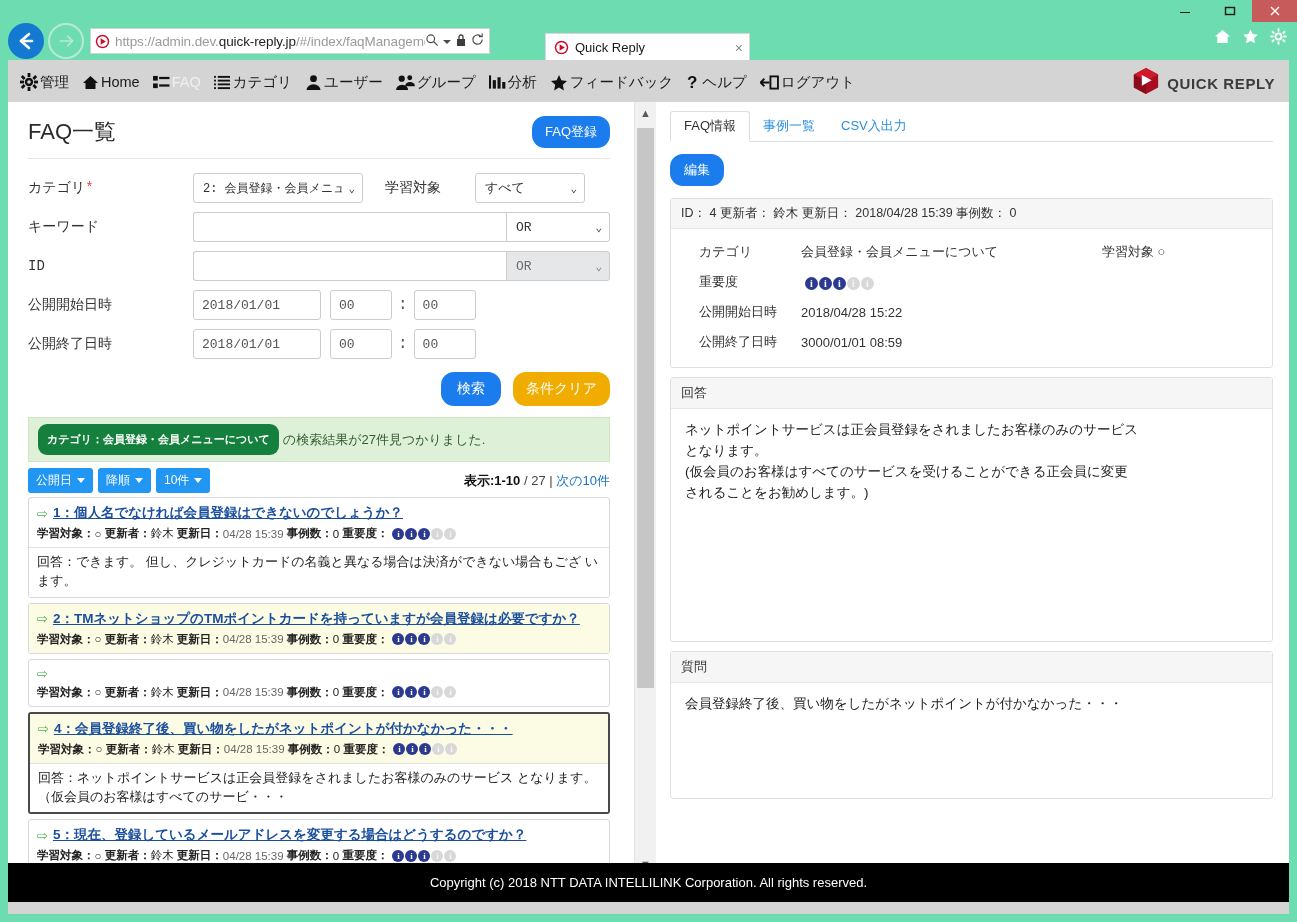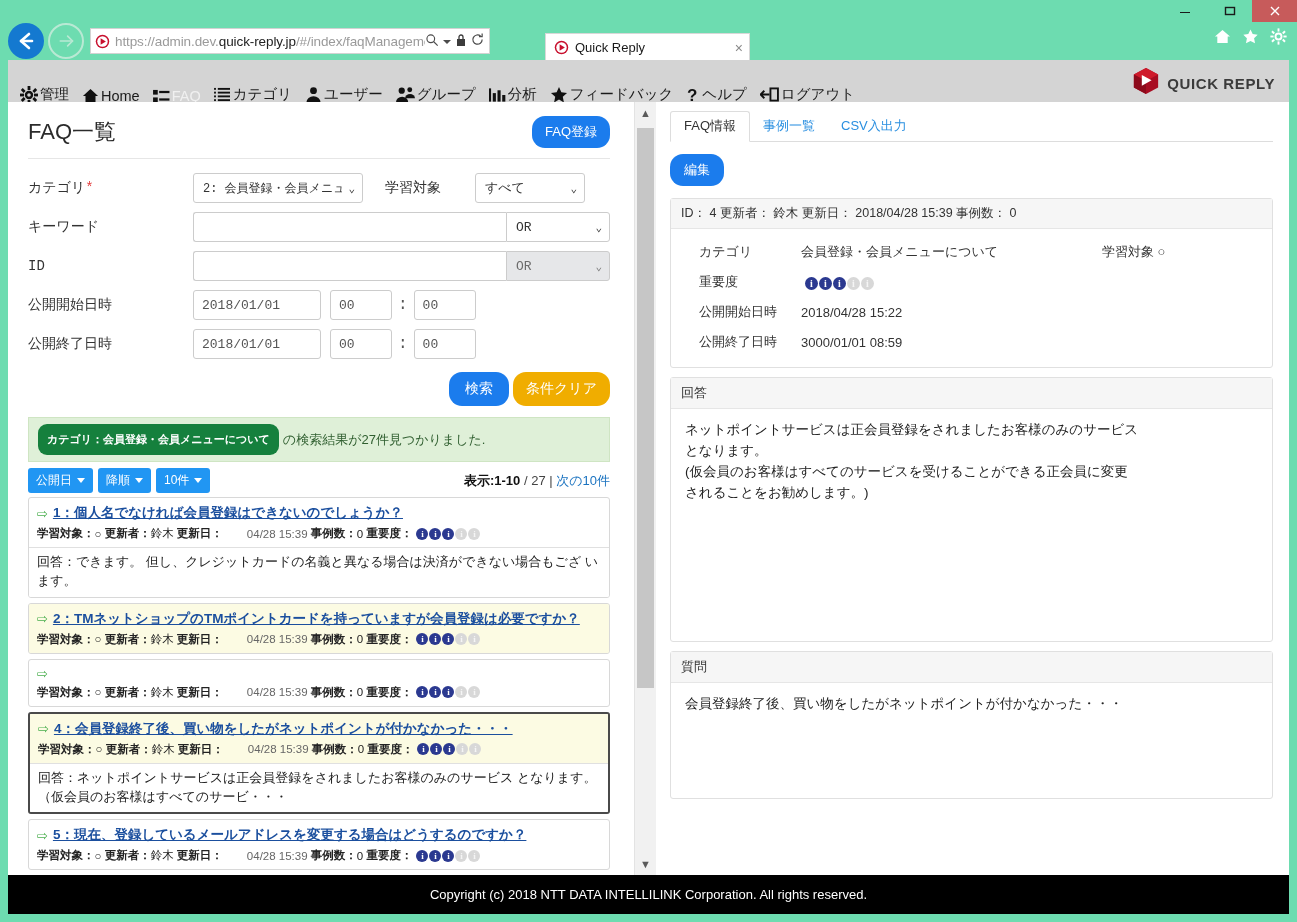--- a/index.html
+++ b/index.html
@@ -102,21 +102,21 @@
     width: 1281px; height: 854px;
     background: #d4d4d4;
     overflow: hidden;
   }
 
   
   .appnav {
     height: 44px;
     background: #d4d4d4;
     display: flex;
-    align-items: flex-end;
+    align-items: center;
     padding: 0 12px;
     position: relative;
   }
   .appnav-item {
     display: flex; align-items: center;
     gap: 2px;
     margin-right: 13px;
     font-size: 14.5px;
     color: #1a1a1a;
     white-space: nowrap;
@@ -207,21 +207,21 @@
     border-radius: 3px 0 0 3px;
     height: 30px; flex: 1;
     background: #fff;
   }
   .seg-right {
     border-radius: 0 3px 3px 0;
     width: 104px;
   }
   .timecol { width: 62px; text-align: left; }
   .colon { margin: 0 6px; color: #555; }
-  .btnrow { display: flex; justify-content: flex-end; gap: 4px; padding: 4px 0 11px 0; }
+  .btnrow { display: flex; justify-content: flex-end; gap: 12px; padding: 4px 0 11px 0; }
   .btn-search { background: #1b7ced; padding: 8px 16px; font-size: 14px; }
   .btn-clear { background: #f0ad00; padding: 8px 13px; font-size: 14px; }
 
   
   .resultmsg {
     margin: 0 18px 0 20px;
     background: #dff0d8;
     border: 1px solid #cfe5c3;
     padding: 6px 9px;
     font-size: 13px; color: #2f5e2f;
@@ -268,21 +268,21 @@
   .fq-title {
     color: #1b4f9e; font-size: 13.5px; font-weight: bold;
     text-decoration: underline; cursor: pointer;
   }
   .fq-meta {
     padding: 1px 8px 6px 8px;
     font-size: 11.5px; color: #222;
     display: flex; align-items: center; flex-wrap: nowrap;
   }
   .fq-meta b { font-weight: bold; }
-  .fq-meta .lightdate { color: #666; margin-left: 24px; }
+  .fq-meta .lightdate { color: #666; }
   .dots { display: inline-flex; gap: 1px; margin-left: 4px; align-items: center; }
   .dot {
     width: 12px; height: 12px; border-radius: 50%;
     background: #2b3990; color: #fff;
     font-size: 9px; line-height: 12px; text-align: center;
     font-family: "Liberation Serif", serif; font-weight: bold;
   }
   .dot.off { background: #d8d8d8; color: #f5f5f5; }
   .fq-ans {
     border-top: 1px solid #e0e0e0;
@@ -334,21 +334,21 @@
     background: #f6f6f6; border-bottom: 1px solid #e6e6e6;
     padding: 6px 10px; font-size: 13px; color: #333;
   }
   .panel-body { padding: 11px 14px; font-size: 13.5px; color: #222; line-height: 1.55; white-space: pre-line; }
   .panel-body.q { height: 115px; }
   .panel-body.a { height: 232px; }
 
   
   .footer {
     position: absolute;
-    left: 0; bottom: 0;
+    left: 0; bottom: 12px;
     width: 1281px; height: 39px;
     background: #000;
     color: #fff;
     display: flex; align-items: center; justify-content: center;
     font-size: 13px;
   }
   .bottomstrip {
     position:absolute; left:0; bottom:0; width:1297px; height:8px; background:#6ddcb0;
   }
 </style>

